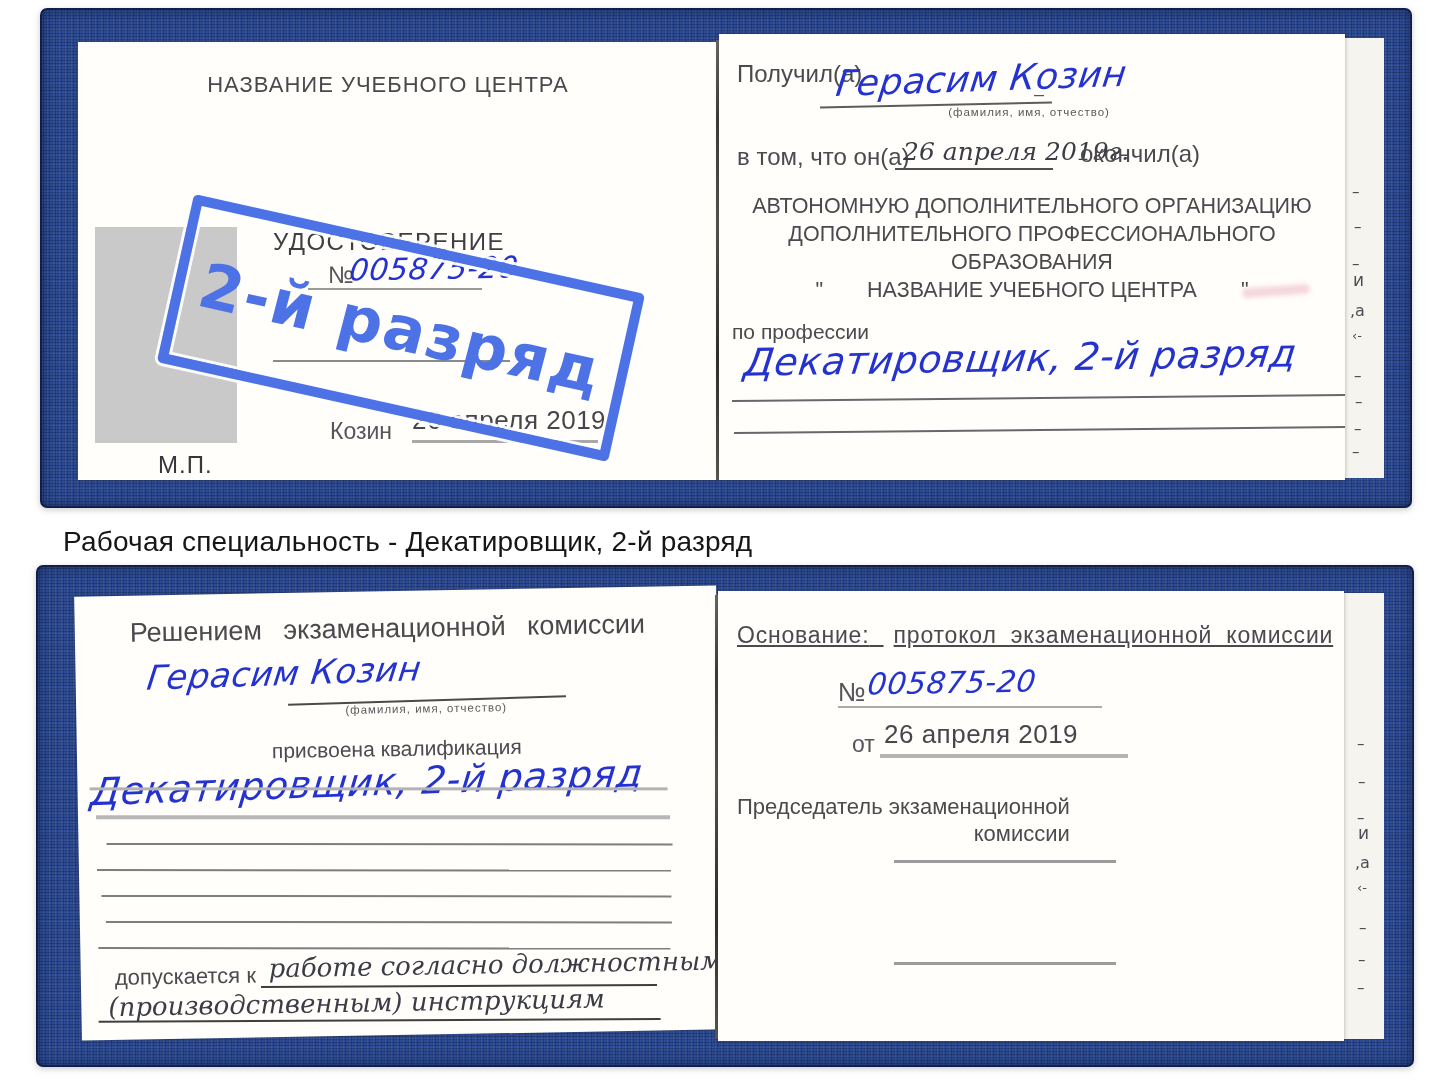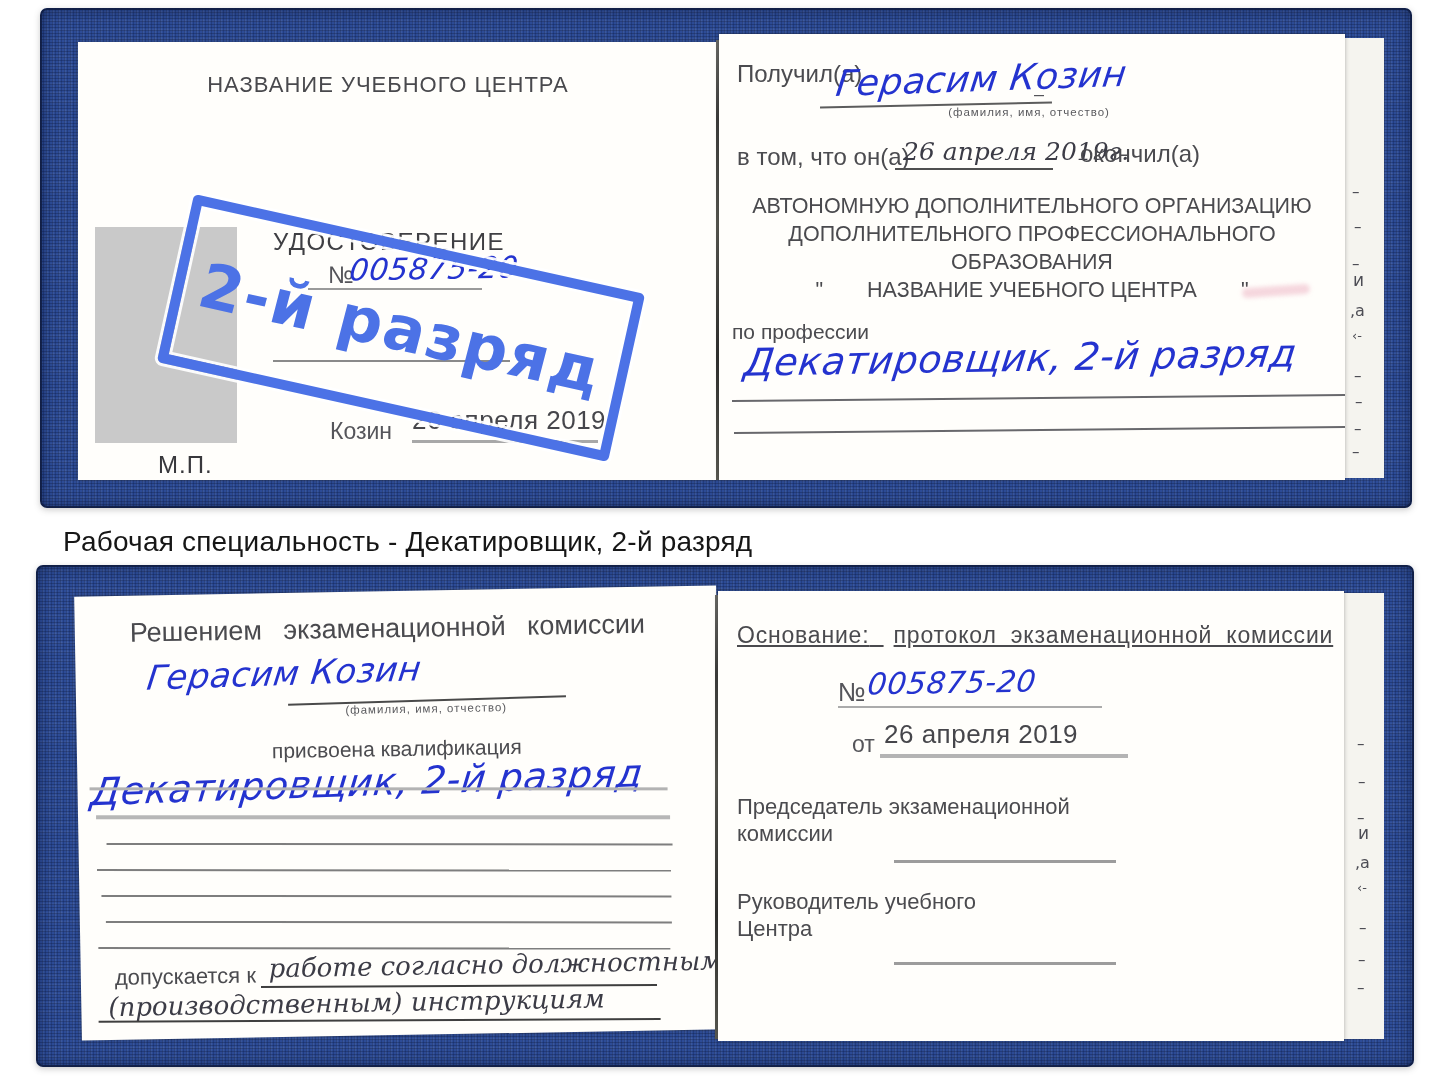--- a/index.html
+++ b/index.html
@@ -182,29 +182,25 @@
       <div class="basis print" style="position:absolute;text-decoration:underline;">
         <span>Основание:</span>
         <span style="margin-left:10px;">протокол экзаменационной комиссии</span>
       </div>
       <span class="print numsign">№</span>
       <span class="hand numval" style="left:150px;top:74px;font-size:30px;">005875-20</span>
       <i class="ln" style="left:120px;top:115px;width:264px;height:2px;background:#ababab;"></i>
       <span class="print fromlbl">от</span>
       <span class="print pdate">26 апреля 2019</span>
       <i class="ln" style="left:162px;top:163px;width:248px;height:3.5px;background:#b4b4b4;"></i>
-      <div class="print role" style="left:19px;top:202px;">
+      <div class="print role" style="left:19px;top:202px;text-align:right;">
         <div>Председатель экзаменационной</div>
         <div>комиссии</div>
       </div>
       <i class="ln" style="left:176px;top:269px;width:222px;height:2.5px;background:#9c9c9c;"></i>
-      <div class="print role" style="left:19px;top:297px;">
-        <div>Руководитель учебного</div>
-        <div>Центра</div>
-      </div>
       <i class="ln" style="left:176px;top:371px;width:222px;height:2.5px;background:#9c9c9c;"></i>
     </div>
 
     <span class="dashmark" style="left:1321px;top:170px;">–</span>
     <span class="dashmark" style="left:1322px;top:208px;">–</span>
     <span class="dashmark" style="left:1321px;top:244px;">–</span>
     <span class="dashmark" style="left:1322px;top:258px;font-size:17px;">и</span>
     <span class="dashmark" style="left:1319px;top:288px;font-size:16px;">,а</span>
     <span class="dashmark" style="left:1321px;top:315px;font-size:13px;">‹-</span>
     <span class="dashmark" style="left:1323px;top:354px;">–</span>

